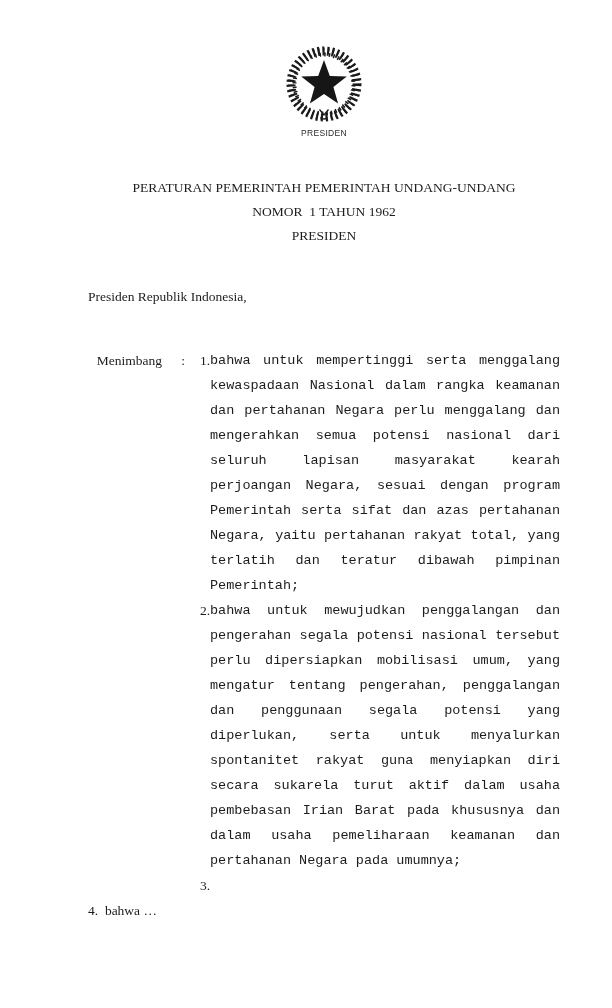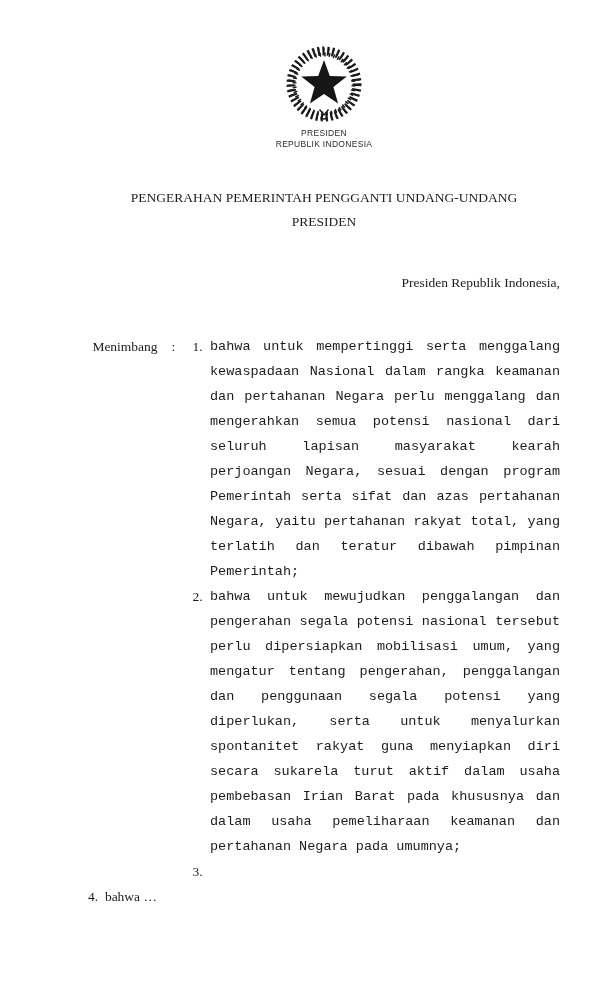--- a/index.html
+++ b/index.html
@@ -26,34 +26,34 @@
   }
   .title-block {
     margin-top: 37px;
     text-align: center;
     font-size: 13.5px;
     line-height: 24px;
   }
   .title-line { white-space: pre; }
   .salutation {
     margin: 37px 0 0 0;
-    text-align: right;
+    text-align: left;
     font-size: 13.5px;
     line-height: 24px;
   }
   .considerations {
     margin-top: 39px;
     font-size: 13.5px;
     line-height: 25px;
   }
   .cons-row {
     display: grid;
     grid-template-columns: 74px 23px 25px 1fr;
   }
-  .cons-label, .cons-colon, .cons-num { text-align: center; }
+  .cons-label, .cons-colon, .cons-num { text-align: right; }
   .cons-text { text-align: justify; font-family: Liberation Mono, monospace; }
   .catchword {
     font-size: 13.5px;
     line-height: 25px;
     white-space: pre;
     margin-top: 0;
   }
 </style>
 </head>
 <body>
@@ -68,26 +68,26 @@
         <circle r="29.5" stroke-width="4" stroke-dasharray="1.5 3.1" transform="rotate(-7)"></circle>
       </g>
       <polygon fill="#161616" points="0,-24 5.8,-8 22.8,-7.4 9.4,3.1 14.1,19.4 0,9.9 -14.1,19.4 -9.4,3.1 -22.8,-7.4 -5.8,-8"></polygon>
       <g fill="none" stroke="#1b1b1b" stroke-width="1.4">
         <path d="M -4.5 25.5 L 0 31 L 4.5 25.5"></path>
         <path d="M -3.5 33.5 Q 0 36.5 3.5 33.5"></path>
       </g>
     </svg>
     <div class="org">
       <div>PRESIDEN</div>
-      <div>REPUBLIK INDONESIA</div>
     </div>
   </header>
 
   <section class="title-block">
-    <div class="title-line">PENGERAHAN PEMERINTAH PENGGANTI UNDANG-UNDANG</div>
+    <div class="title-line">PERATURAN PEMERINTAH PEMERINTAH UNDANG-UNDANG</div>
+    <div class="title-line">NOMOR  1 TAHUN 1962</div>
     <div class="title-line">PRESIDEN</div>
   </section>
 
   <p class="salutation">Presiden Republik Indonesia,</p>
 
   <section class="considerations">
     <div class="cons-row">
       <div class="cons-label">Menimbang</div>
       <div class="cons-colon">:</div>
       <div class="cons-num">1.</div>

